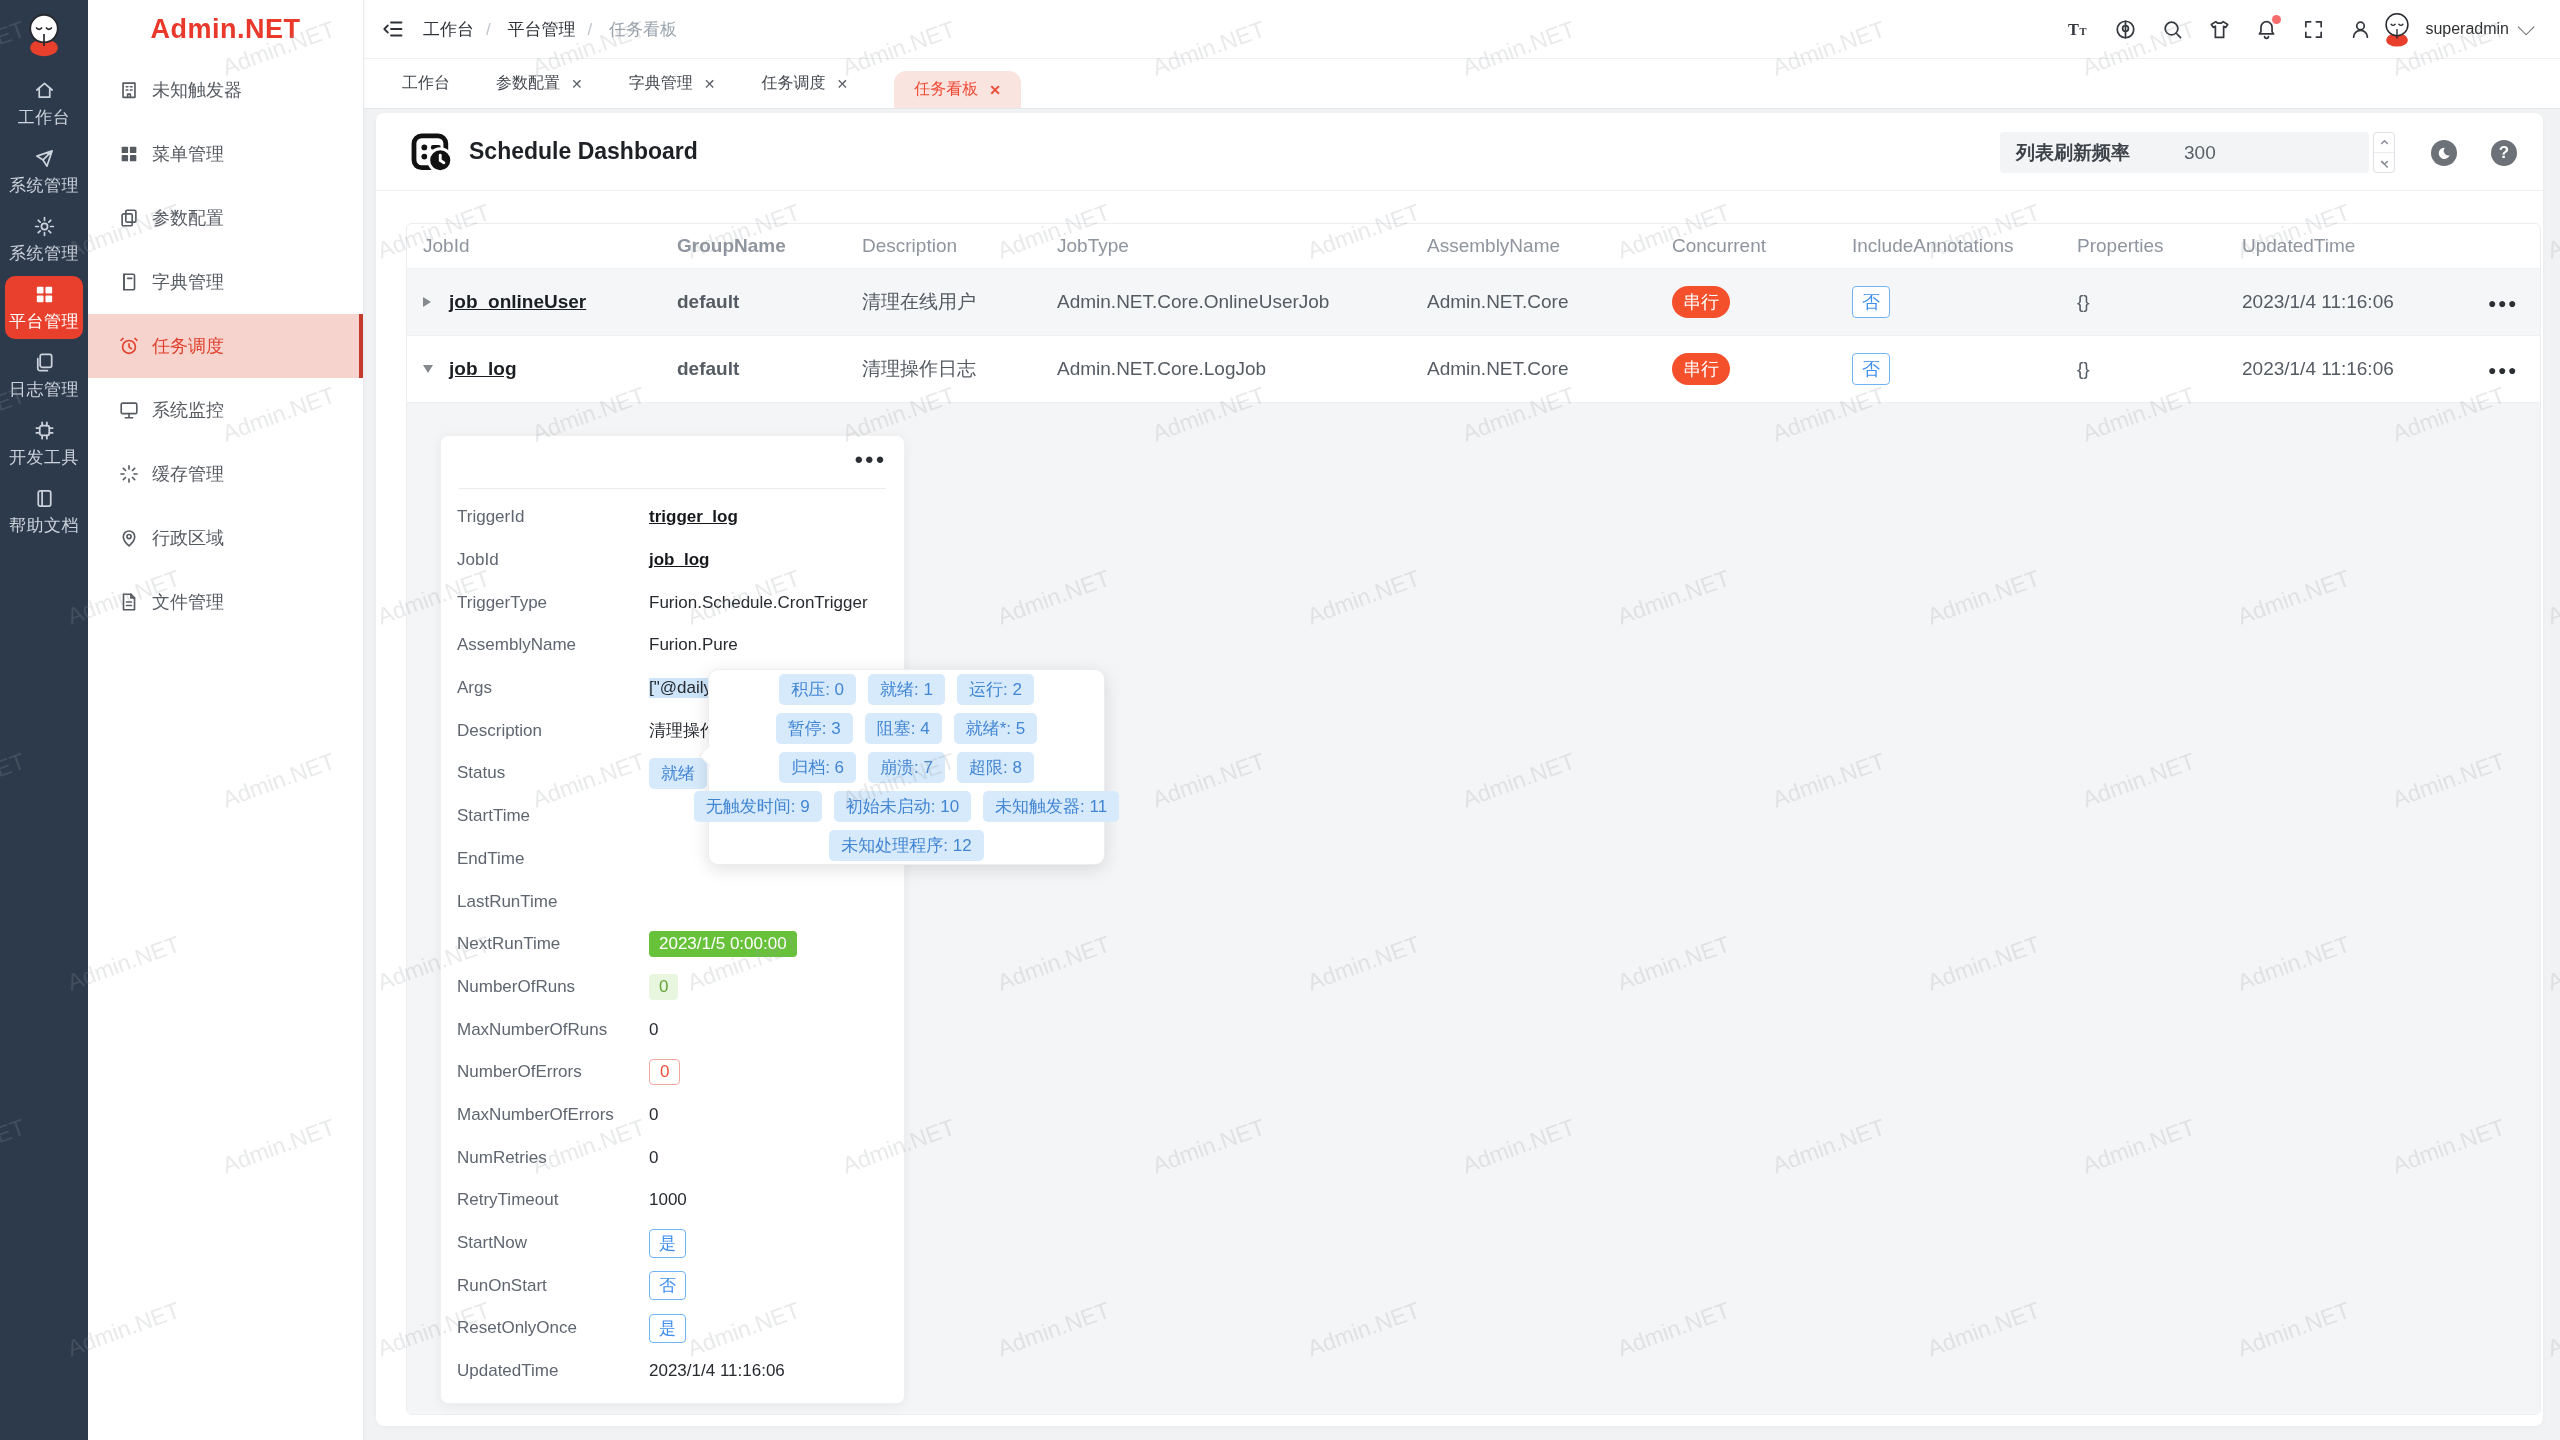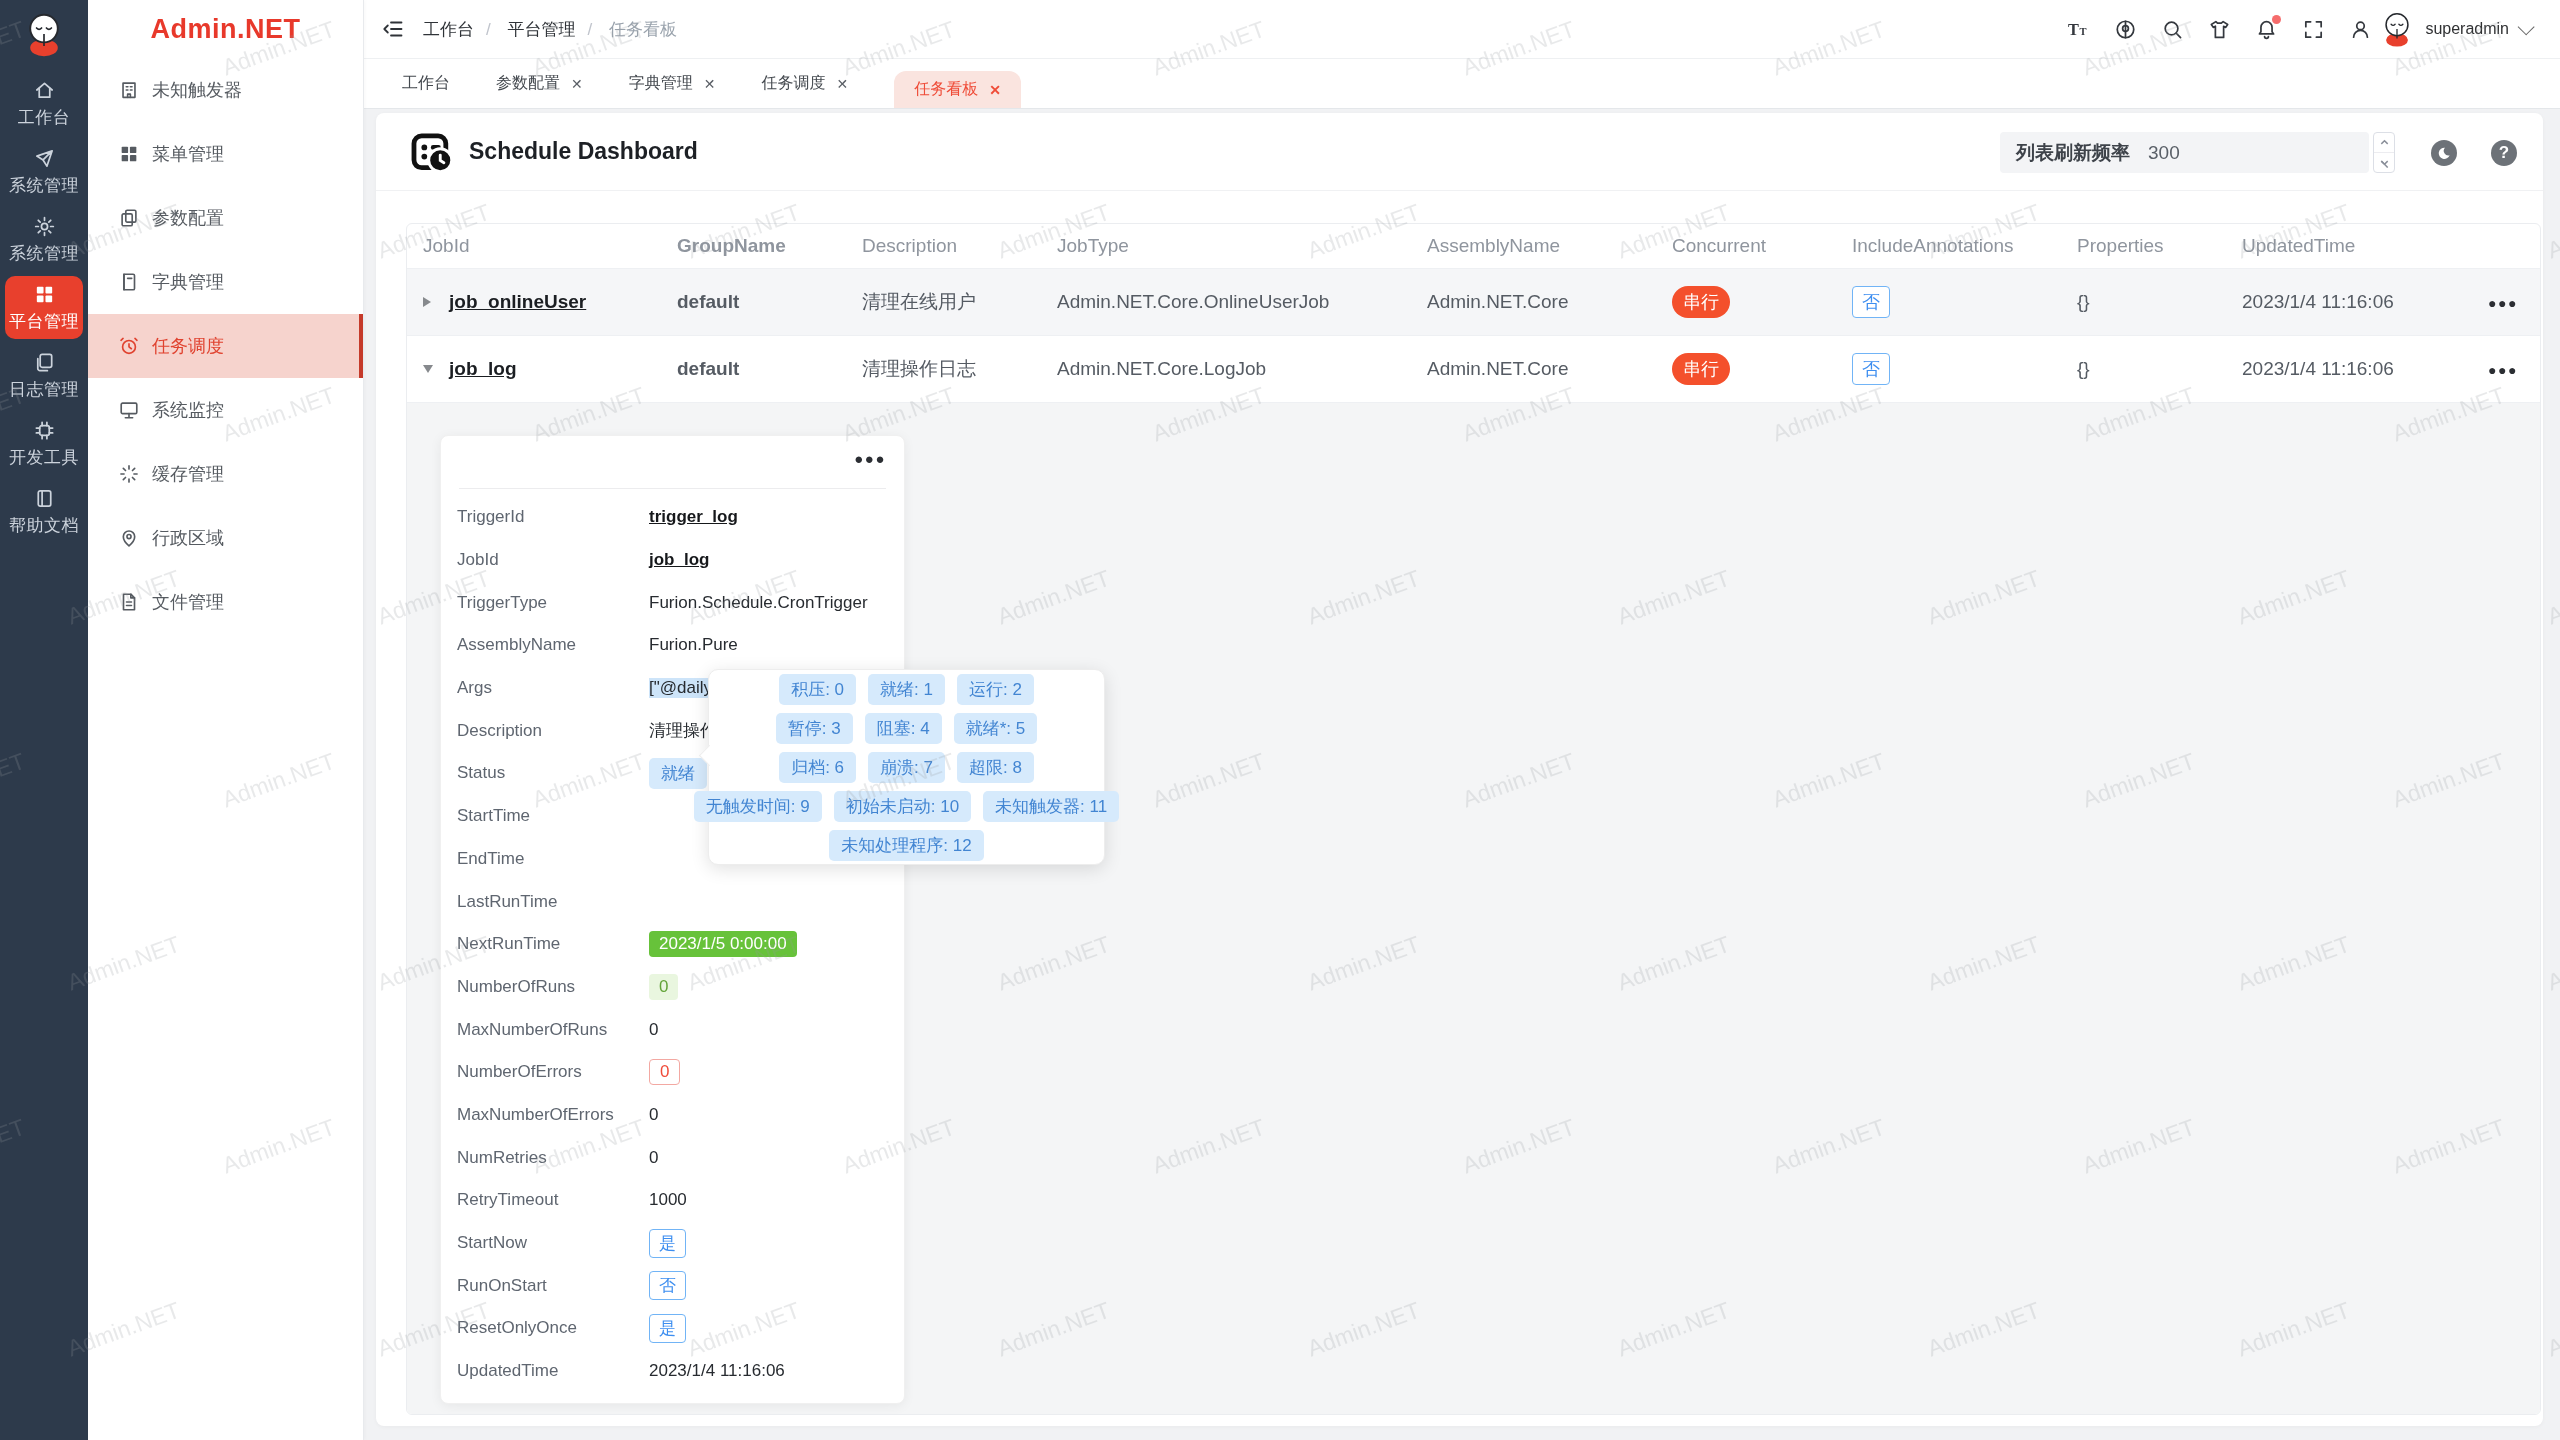--- a/index.html
+++ b/index.html
@@ -49,21 +49,21 @@
   .tab.active .x{color:#ef4c38;font-weight:bold;}
   
   .content{position:absolute;top:107px;left:0;right:0;bottom:0;}
   .card{position:absolute;left:13px;top:6px;right:17px;bottom:14px;background:#fff;border-radius:8px;
         box-shadow:0 1px 4px rgba(0,0,0,.04);}
   .dash-head{position:absolute;left:0;right:0;top:0;height:77px;border-bottom:1px solid #f0f1f3;
              display:flex;align-items:center;padding-left:33px;}
   .dash-icon{width:46px;height:46px;color:#111;margin-right:14px;}
   .dash-title{font-size:23px;font-weight:600;color:#1d2025;}
   .dash-right{position:absolute;right:26px;top:19px;display:flex;align-items:center;}
-  .refresh-box{width:369px;height:41px;background:#f3f4f6;border-radius:4px;display:flex;align-items:center;padding:0 16px;box-sizing:border-box;}
+  .refresh-box{width:369px;height:41px;background:#f3f4f6;border-radius:4px;display:flex;align-items:center;padding:0 16px;box-sizing:border-box;gap:36px;}
   .refresh-label{font-size:19px;font-weight:600;color:#3e434a;}
   .refresh-value{font-size:19px;color:#5a6068;margin-left:18px;}
   .spinner{width:22px;height:41px;border:1px solid #dcdfe6;border-radius:4px;margin-left:4px;box-sizing:border-box;
            display:flex;flex-direction:column;background:#fff;}
   .spin-btn{flex:1;display:flex;align-items:center;justify-content:center;color:#8a8f99;cursor:pointer;}
   .spin-btn svg{width:11px;height:11px;}
   .spin-btn + .spin-btn{border-top:1px solid #ececf0;}
   .round-btn{width:26px;height:26px;border-radius:50%;background:#6d7278;color:#fff;display:flex;
              align-items:center;justify-content:center;cursor:pointer;}
   .round-btn.moon{margin-left:36px;}

